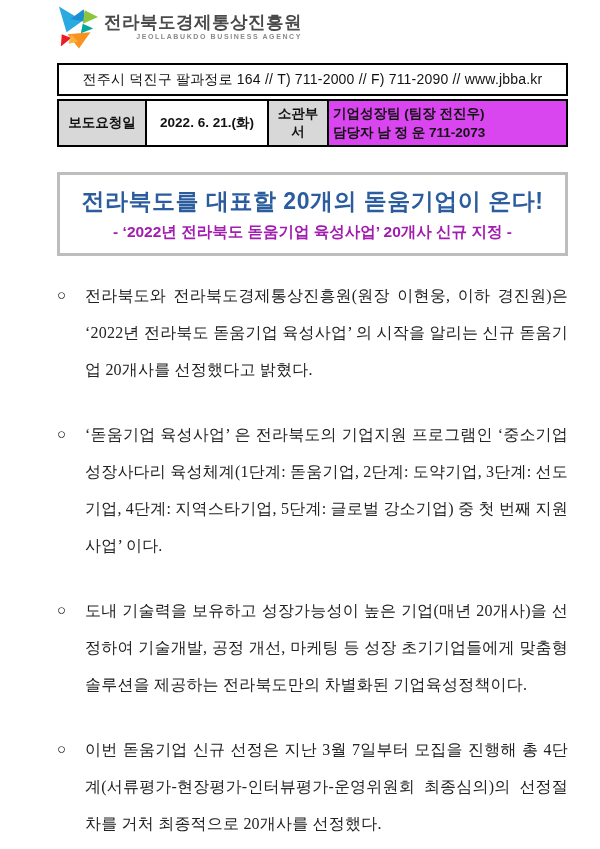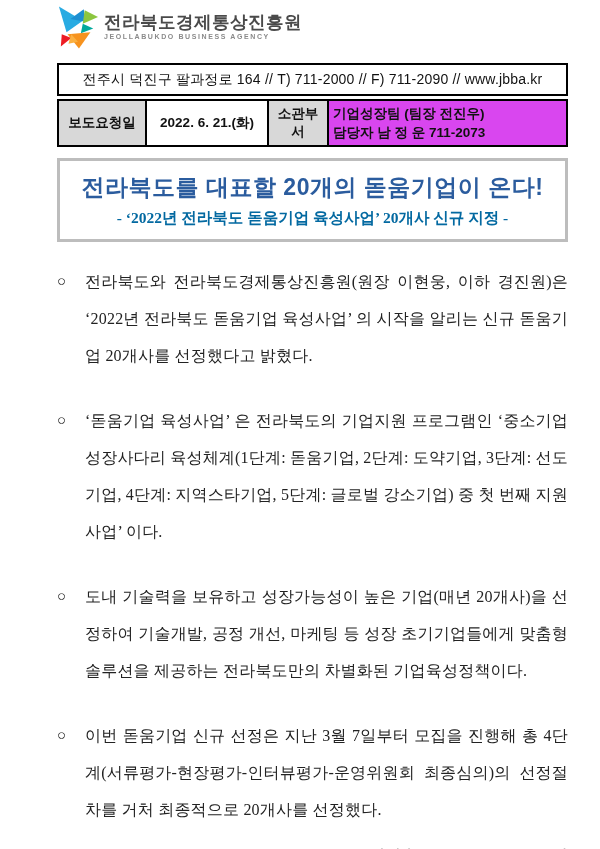--- a/index.html
+++ b/index.html
@@ -14,21 +14,21 @@
     font-family: "Liberation Sans", sans-serif;
     color: #111111;
   }
   
   .masthead {
     display: flex;
     justify-content: space-between;
     align-items: flex-start;
     height: 48px;
   }
-  .logo { display: flex; align-items: flex-start; gap: 5px; }
+  .logo { display: flex; align-items: flex-start; gap: 5px; text-align: right; }
   .logo-mark { width: 42px; height: 45px; flex: none; }
   .logo-text { padding-top: 7px; }
   .logo-kr {
     font-size: 17.5px;
     font-weight: bold;
     color: #4a4a4a;
     letter-spacing: 0.5px;
     line-height: 20px;
     white-space: nowrap;
   }
@@ -74,39 +74,38 @@
     padding: 3px 4px;
     height: 42px;
     box-sizing: border-box;
   }
   .cell-label { background: #d8d8d8; text-align: center; }
   .cell-date { text-align: center; background: #ffffff; }
   .cell-dept { background: #d946ef; padding-left: 8px; }
   .cell-dept div { line-height: 19px; white-space: nowrap; }
   
   .title-box {
-    margin-top: 11px;
+    margin-top: 25px;
     border: 3px solid #bdbdbd;
     text-align: center;
     padding: 13px 4px 12px 4px;
   }
   .headline {
     color: #2b5c9e;
     font-size: 23px;
     font-weight: 900;
     line-height: 27px;
     letter-spacing: 0.5px;
   }
   .subhead {
-    color: #0369a1;
+    color: #a21caf;
     font-size: 15.5px;
     font-weight: 900;
     margin-top: 8px;
     line-height: 18px;
-    font-family: Liberation Serif, serif;
   }
   
   .doc-body {
     margin-top: 21px;
     font-family: "Liberation Serif", "DejaVu Serif", serif;
     font-size: 16px;
     color: #222222;
   }
   .para { display: flex; margin-bottom: 28px; }
   .para .marker {

